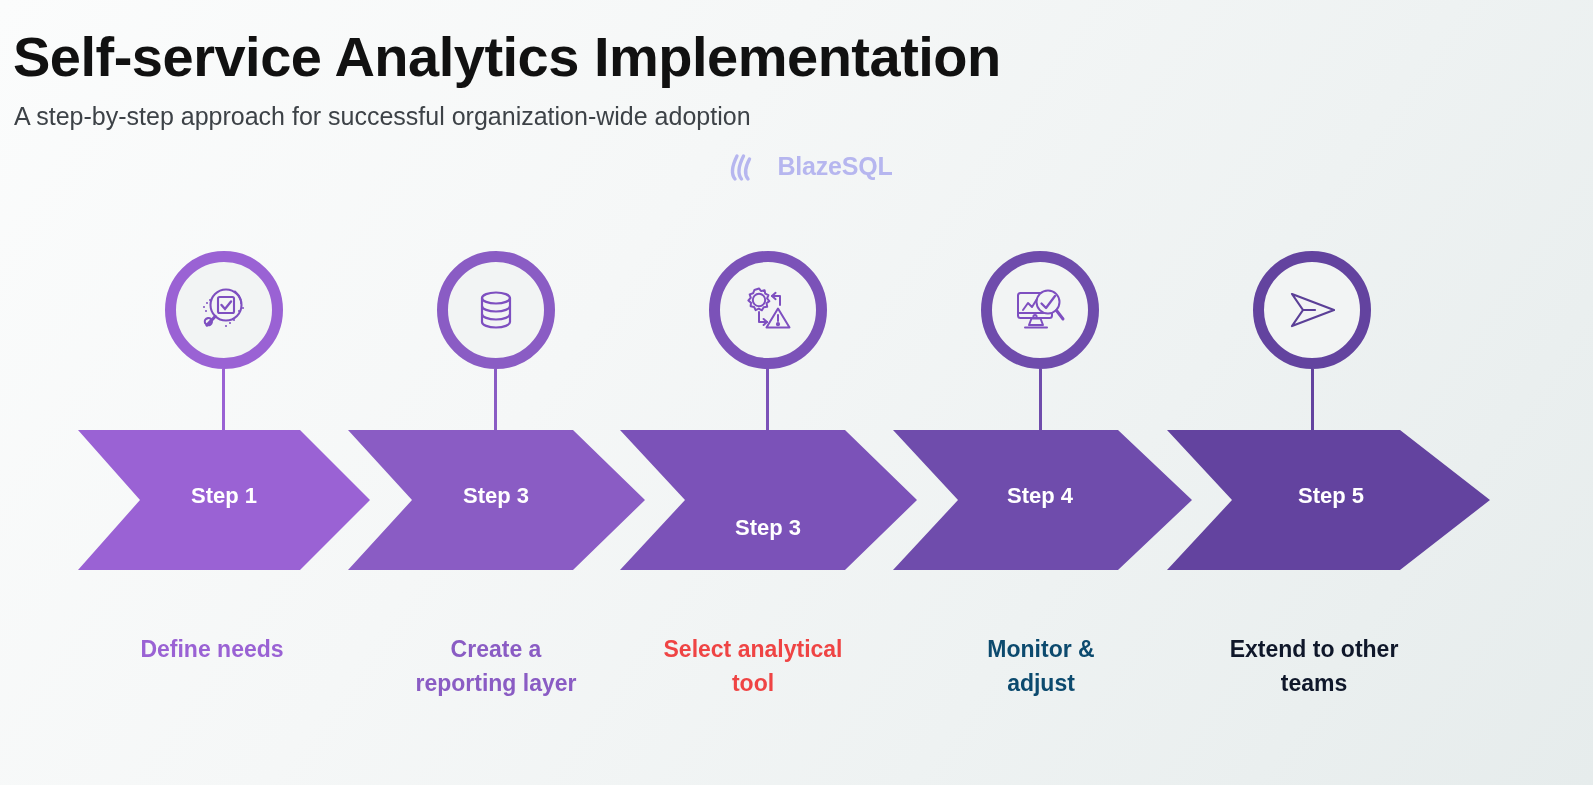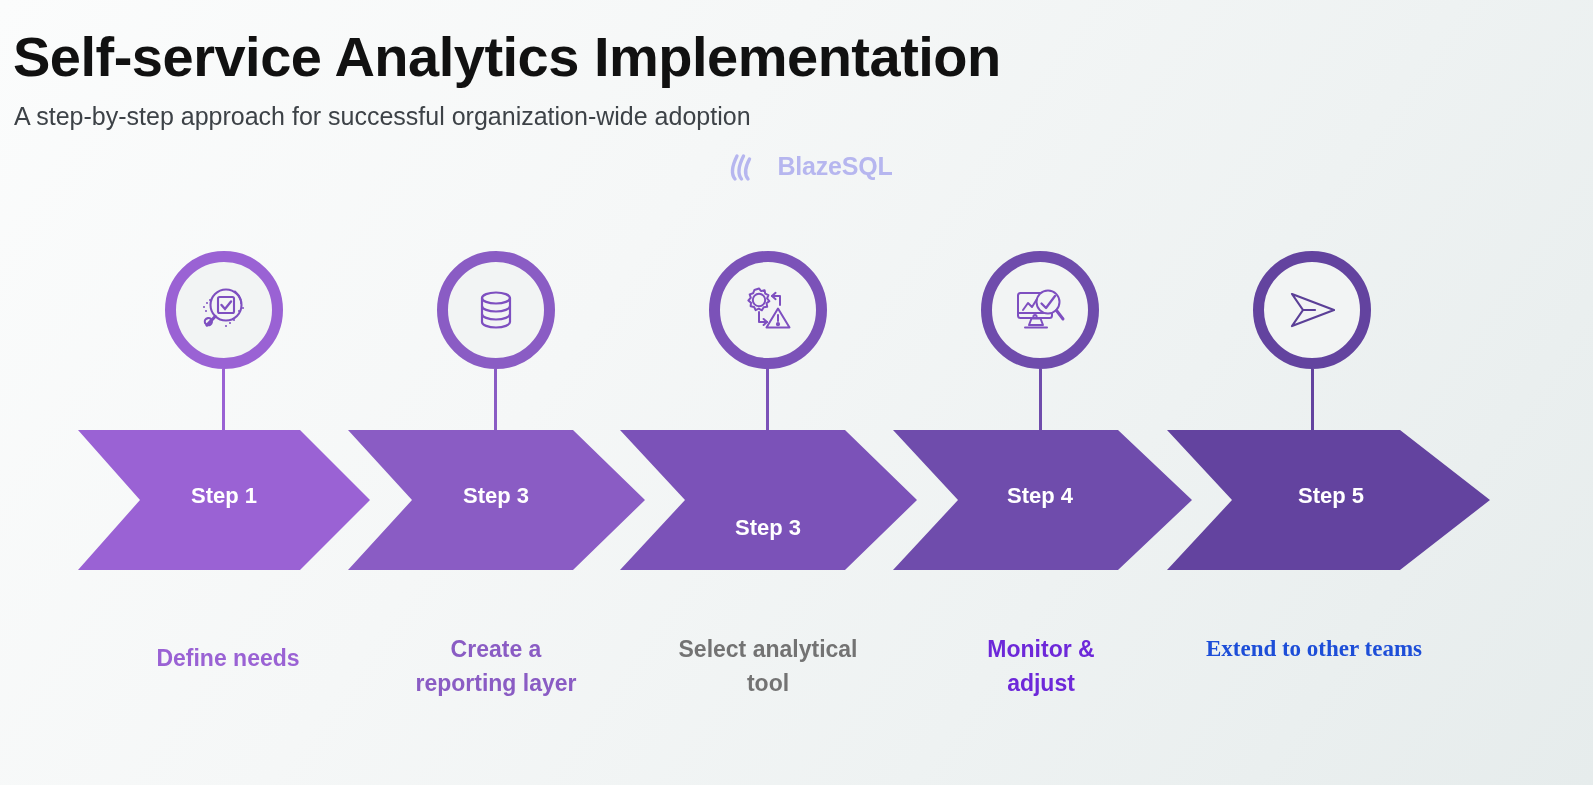--- a/index.html
+++ b/index.html
@@ -169,21 +169,21 @@
                 <circle cx="17" cy="21" r="1"></circle>
               <circle cx="37" cy="44" r="1"></circle>
                 <circle cx="41" cy="41" r="1"></circle>
               <circle cx="33" cy="47" r="1"></circle>
             </g>
           </svg>
         </span>
       </div>
       <div class="stem" style="left:222px; background:#9a62d4;"></div>
       <div class="arrow-label" style="left:124px; width:200px;">Step 1</div>
-      <div class="caption" style="left:128px; width:200px; color:#9a62d4;margin-top:9px;">Define needs</div>
+      <div class="caption" style="left:112px; width:200px; color:#9a62d4;">Define needs</div>
     </div>
 
     <div class="step">
       <div class="badge" style="left:437px; border:11px solid #8a5cc4;">
         <span>
           <svg width="56" height="56" viewBox="0 0 56 56">
             <g fill="none" stroke="#7e4fc0" stroke-width="2.2" stroke-linecap="round">
               <ellipse cx="28" cy="16" rx="14" ry="5.5"></ellipse>
               <path d="M14 16 v8 c0 3 6.3 5.5 14 5.5 s14 -2.5 14 -5.5 v-8"></path>
               <path d="M14 24 v8 c0 3 6.3 5.5 14 5.5 s14 -2.5 14 -5.5 v-8"></path>
@@ -210,21 +210,21 @@
               <path d="M28 41 l-3.4 -3 M28 41 l-3.4 3"></path>
               <path d="M39 27.5 L50.5 46.5 H27.5 Z"></path>
               <path d="M39 34 v6"></path>
               <circle cx="39" cy="43.2" r="1.1"></circle>
             </g>
           </svg>
         </span>
       </div>
       <div class="stem" style="left:766px; background:#7b52b8;"></div>
       <div class="arrow-label" style="left:668px; width:200px;margin-top:32px;">Step 3</div>
-      <div class="caption" style="left:666px; width:204px; color:#737373;">Select analytical tool</div>
+      <div class="caption" style="left:651px; width:204px; color:#ef4444;">Select analytical tool</div>
     </div>
 
     <div class="step">
       <div class="badge" style="left:981px; border:11px solid #6f4cac;">
         <span>
           <svg width="60" height="58" viewBox="0 0 60 58">
             <g fill="none" stroke="#7e4fc0" stroke-width="2" stroke-linecap="round" stroke-linejoin="round">
               <rect x="8" y="12" width="34" height="25" rx="2.5"></rect>
               <path d="M8 32 h34"></path>
               <path d="M13 29 l5 -7 l4 4 l5 -8 l4 5"></path>
@@ -233,33 +233,33 @@
               <path d="M15 46.5 h22"></path>
               <circle cx="38" cy="21" r="11.5" fill="#f2f4f4"></circle>
               <path d="M31.5 22.5 l4.5 4.5 l9 -12" stroke-width="2.3"></path>
               <path d="M46.5 29.5 L53 38" stroke-width="3"></path>
             </g>
           </svg>
         </span>
       </div>
       <div class="stem" style="left:1039px; background:#6f4cac;"></div>
       <div class="arrow-label" style="left:940px; width:200px;">Step 4</div>
-      <div class="caption" style="left:955px; width:172px; color:#6d28d9;">Monitor &amp; adjust</div>
+      <div class="caption" style="left:955px; width:172px; color:#0c4a6e;">Monitor &amp; adjust</div>
     </div>
 
     <div class="step">
       <div class="badge" style="left:1253px; border:11px solid #63439f;">
         <span>
           <svg width="60" height="56" viewBox="0 0 60 56">
             <g fill="none" stroke="#5b3f97" stroke-width="2.2" stroke-linecap="round" stroke-linejoin="round">
               <path d="M10 12 L52 28 L10 44 L21 28 Z"></path>
               <path d="M21 28 H33"></path>
             </g>
           </svg>
         </span>
       </div>
       <div class="stem" style="left:1311px; background:#63439f;"></div>
       <div class="arrow-label" style="left:1231px; width:200px;">Step 5</div>
-      <div class="caption" style="left:1203px; width:222px; color:#1d4ed8;font-family:Liberation Serif, serif;">Extend to other teams</div>
+      <div class="caption" style="left:1203px; width:222px; color:#0f172a;">Extend to other teams</div>
     </div>
 
   </div>
 </div>
 
 </body></html>

